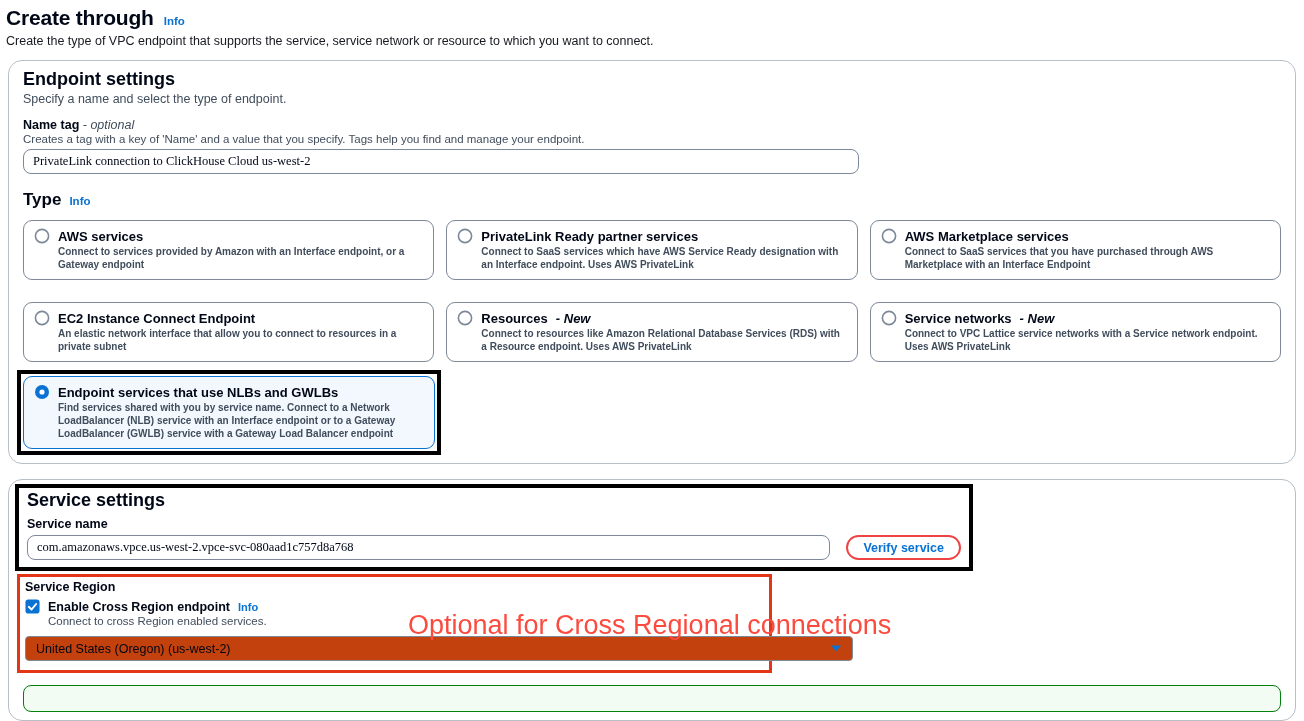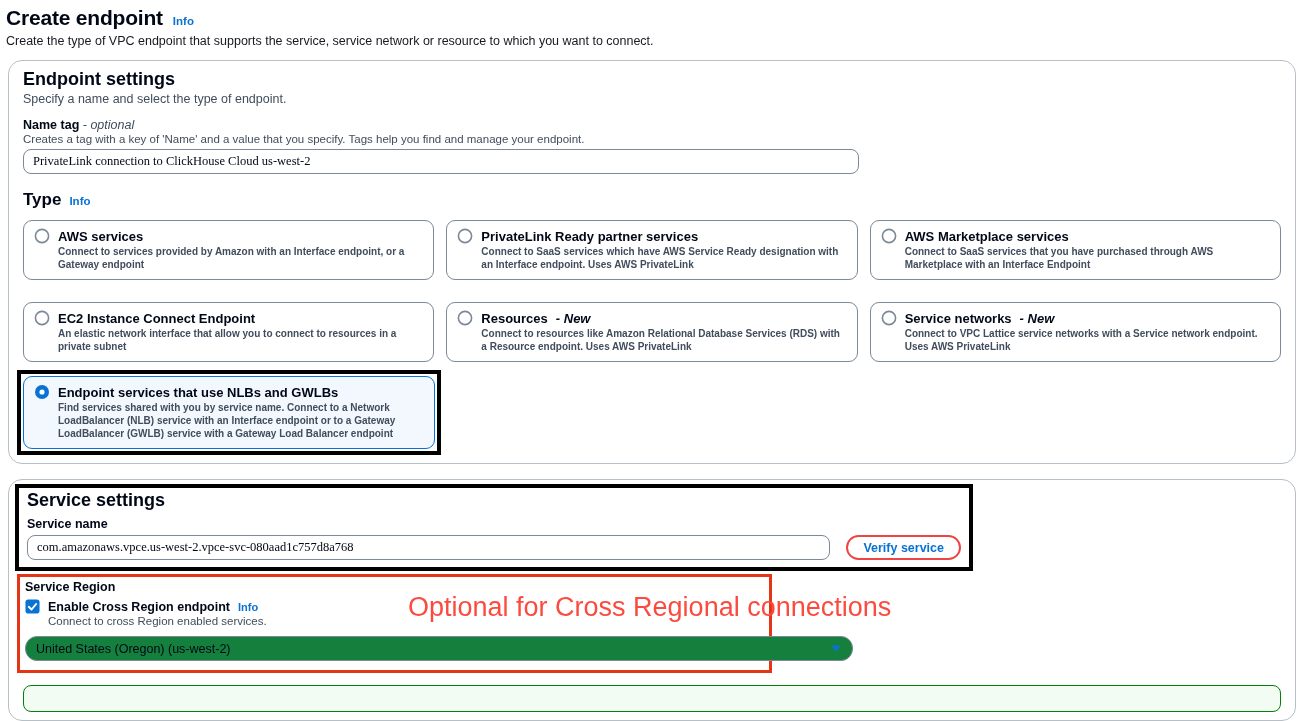--- a/index.html
+++ b/index.html
@@ -68,43 +68,43 @@
   .annot-red-box {
     position:relative; margin:3px 0 0 -6px; width:755px;
     border:3px solid #e53517; padding:3px 0 9px 5px; background:#fff;
   }
   .chk-row { display:flex; align-items:center; gap:8px; margin-top:5px; }
   .checkbox { width:15px; height:15px; flex:0 0 15px; }
   .chk-label { font-size:12.5px; font-weight:bold; color:#000716; }
   .chk-help { margin:1px 0 0 23px; font-size:11.5px; color:#414d5c; }
   .select {
     margin-top:9px; width:828px; height:25px; padding:0 10px;
-    border:1px solid #7d8998; border-radius:12px; background:#15803d;
+    border:1px solid #7d8998; border-radius:4px; background:#c2410c;
     display:flex; align-items:center; justify-content:space-between;
     font-size:12.5px; color:#000716; cursor:pointer;
   }
   .annot-note {
-    position:absolute; left:388px; top:15px; white-space:nowrap;
+    position:absolute; left:388px; top:33px; white-space:nowrap;
     font-size:27px; color:#fb4b3f; font-family:"Liberation Sans", sans-serif;
   }
 
   .alert {
     display:flex; align-items:center; gap:9px; height:27px; padding:0 11px;
     border-radius:8px; font-size:12.5px; color:#000716;
   }
   .alert-success { margin-top:12px; border:1px solid #037f0c; background:#f2fcf3; }
 </style>
 </head>
 <body>
 
 <div class="page">
 
   <div class="header">
     <div class="h1row">
-      <h1>Create endpoint</h1>
+      <h1>Create through</h1>
       <span class="info-link">Info</span>
     </div>
     <div class="page-desc">Create the type of VPC endpoint that supports the service, service network or resource to which you want to connect.</div>
   </div>
 
   <div class="card">
     <h2>Endpoint settings</h2>
     <div class="sub">Specify a name and select the type of endpoint.</div>
 
     <div class="field-label">

